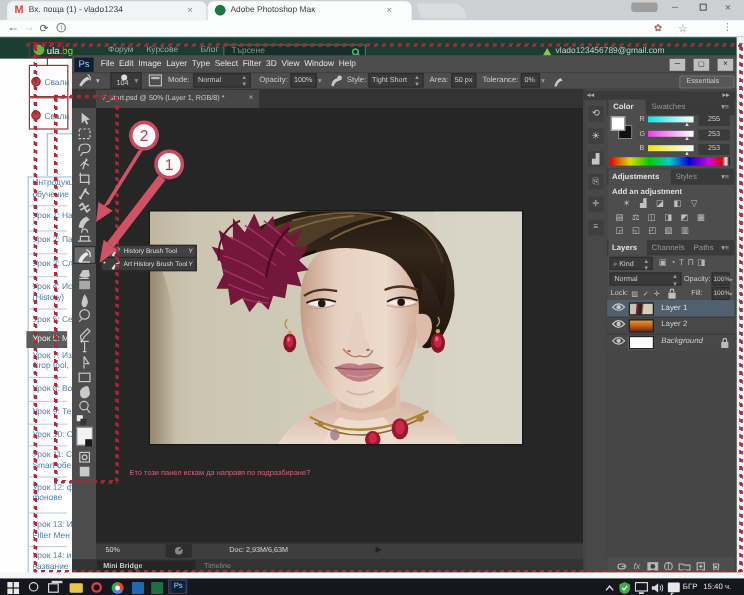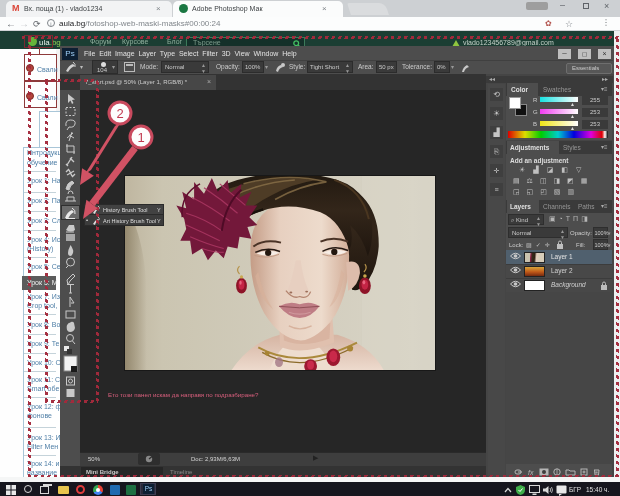--- a/index.html
+++ b/index.html
@@ -23,21 +23,20 @@
 <div class="abs" style="left:526px;top:2px;width:22px;height:8px;background:#9e9e9e;border-radius:2px;"></div>
 <div class="abs txt" style="left:560px;top:0px;font-size:9px;color:#5f6368;">–</div>
 <div class="abs" style="left:583px;top:3px;width:6px;height:6px;border:1px solid #5f6368;"></div>
 <div class="abs txt" style="left:604px;top:1px;font-size:9px;color:#5f6368;">×</div>
 
 <div class="abs" style="left:0;top:17px;width:620px;height:14px;background:#fcfdfd;border-bottom:1px solid #d0d3d6;"></div>
 <div class="abs txt" style="left:6px;top:18px;font-size:10px;line-height:12px;color:#5f6368;">←</div>
 <div class="abs txt" style="left:19px;top:18px;font-size:10px;line-height:12px;color:#c4c7ca;">→</div>
 <div class="abs txt" style="left:33px;top:18px;font-size:9px;line-height:12px;color:#5f6368;">⟳</div>
 <div class="abs" style="left:47px;top:19px;width:8px;height:8px;border:1px solid #80868b;border-radius:50%;color:#80868b;font-size:6px;line-height:8px;text-align:center;">i</div>
-<div class="abs txt" style="left:59px;top:19px;font-size:8px;color:#202124;">aula.bg<span style="color:#80868b;">/fotoshop-web-maski-masks#00:00:24</span></div>
 <div class="abs txt" style="left:545px;top:19px;font-size:8px;color:#b3554f;">✿</div>
 <div class="abs txt" style="left:565px;top:19px;font-size:9px;color:#80868b;">☆</div>
 <div class="abs txt" style="left:602px;top:18px;font-size:8px;color:#5f6368;">⋮</div>
 
 <div class="abs" style="left:0;top:31px;width:614px;height:18px;background:#1b3e33;"></div>
 <div class="abs" style="left:28px;top:37px;width:9px;height:9px;border-radius:50%;background:#67b33a;"></div>
 <div class="abs txt" style="left:39px;top:37.5px;font-size:8px;color:#e8f2ea;">ula<span style="color:#8fd053;">.bg</span></div>
 <div class="abs" style="left:24px;top:35px;width:29px;height:13px;border:1px solid #7c2830;"></div>
 <div class="abs txt" style="left:90px;top:38px;font-size:7px;color:#8fae9c;">Форум</div>
 <div class="abs txt" style="left:122px;top:38px;font-size:7px;color:#8fae9c;">Курсове</div>

